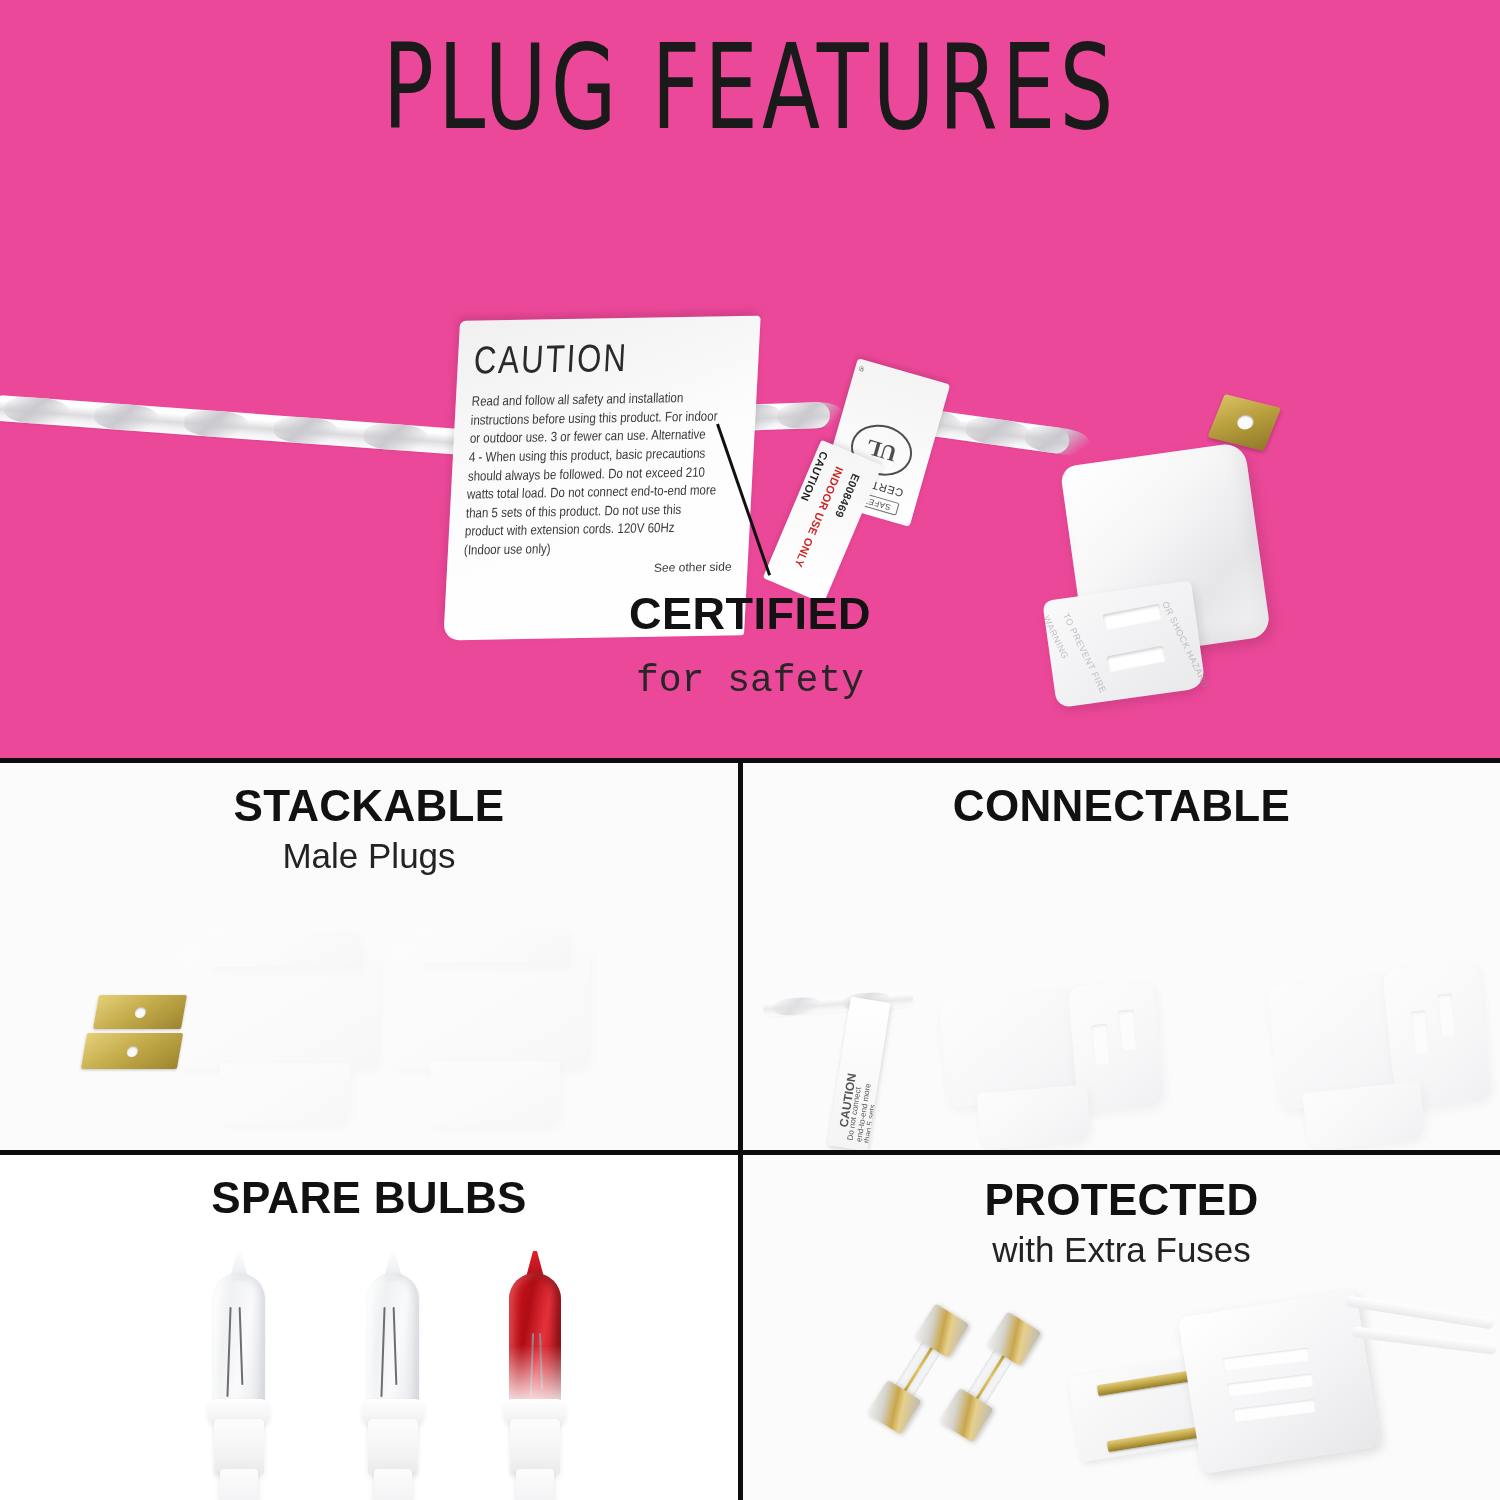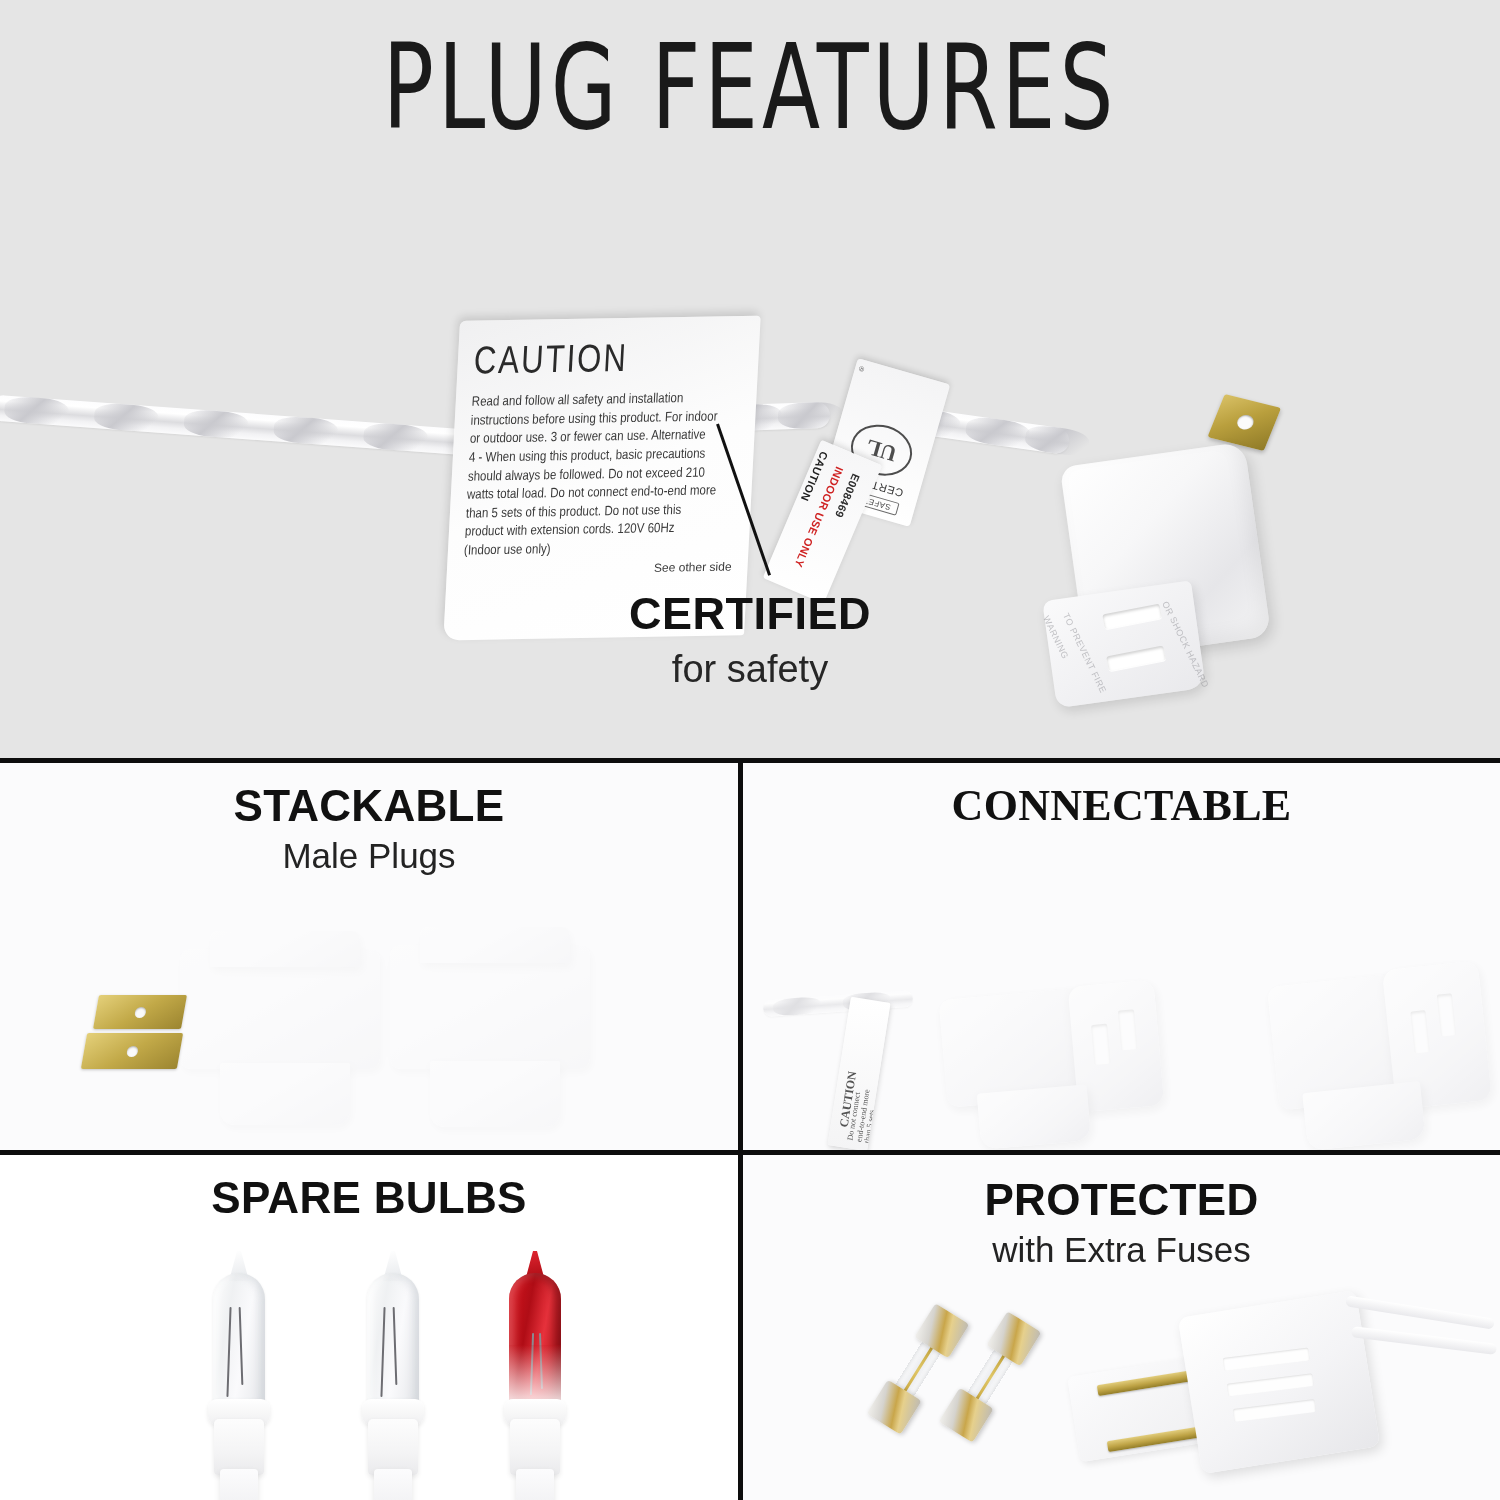--- a/index.html
+++ b/index.html
@@ -3,21 +3,21 @@
 <meta charset="utf-8">
 <style>
   html,body{margin:0;padding:0;}
   body{
     width:1500px;height:1500px;
     background:#f7f6f8;
     font-family:"Liberation Sans", sans-serif;
     overflow:hidden;
     position:relative;
   }
-  .page{position:absolute;inset:0;background:#e5e5e5;}
+  .page{position:absolute;inset:0;background:#ec4899;}
 
   
   .title{
     position:absolute;left:0;right:0;top:26px;
     text-align:center;
     font-family:"DejaVu Sans Condensed","Liberation Sans",sans-serif;
     font-weight:300;
     font-size:118px;
     letter-spacing:5px;
     color:#1a1a1a;
@@ -123,21 +123,21 @@
     box-shadow:1px 2px 4px rgba(0,0,0,.25);
   }
   .prong::after{content:"";position:absolute;left:22px;top:15px;width:16px;height:15px;
     background:#fbfbfb;border-radius:50%;box-shadow:inset 0 1px 2px rgba(0,0,0,.35);}
   .plug-emboss{position:absolute;font-size:9px;color:rgba(150,150,155,.55);
                letter-spacing:.5px;white-space:nowrap;}
 
   
   .callout{position:absolute;left:0;width:1500px;text-align:center;}
   .callout .cl-title{font-size:45px;font-weight:700;letter-spacing:.5px;color:#121212;}
-  .callout .cl-sub{font-size:38px;font-weight:300;color:#262626;margin-top:8px;}
+  .callout .cl-sub{font-size:38px;font-weight:300;color:#262626;margin-top:19px;font-family:Liberation Mono, monospace;}
 
   
   .hline{position:absolute;left:0;width:1500px;height:5px;background:#0d0d0d;}
   .vline{position:absolute;width:5px;background:#0d0d0d;}
 
   
   .panel{position:absolute;overflow:hidden;background:#fbfbfc;}
   .p-head{position:absolute;left:0;width:100%;text-align:center;}
   .p-title{font-size:44px;font-weight:700;letter-spacing:.3px;color:#111;line-height:1.05;}
   .p-sub{font-size:35px;font-weight:300;color:#232323;margin-top:7px;}
@@ -323,21 +323,21 @@
     <div style="position:absolute;left:84px;top:228px;width:130px;height:96px;">
       <div class="sp-prong" style="left:12px;top:4px;width:88px;height:34px;transform:skewX(-10deg);">
           <i></i>
         </div>
       <div class="sp-prong" style="left:0px;top:42px;width:96px;height:36px;transform:skewX(-10deg);">
           <i></i>
         </div>
     </div>
   </div>
 
-  <div class="panel" style="left:743px;top:763px;width:757px;height:387px;font-family:Liberation Serif, serif;">
+  <div class="panel" style="left:743px;top:763px;width:757px;height:387px;">
     <div class="p-head" style="top:20px;">
       <div class="p-title">CONNECTABLE</div>
     </div>
 
     <div class="wire" style="left:20px;top:232px;width:150px;height:17px;transform:rotate(-4deg);opacity:.55;">
       <div class="twist" style="left:10px;top:0;height:17px;width:48px;"></div>
       <div class="twist" style="left:80px;top:0;height:17px;width:48px;"></div>
     </div>
 
     <div class="mini-tag" style="left:96px;top:236px;width:40px;height:150px;transform:rotate(9deg);">

